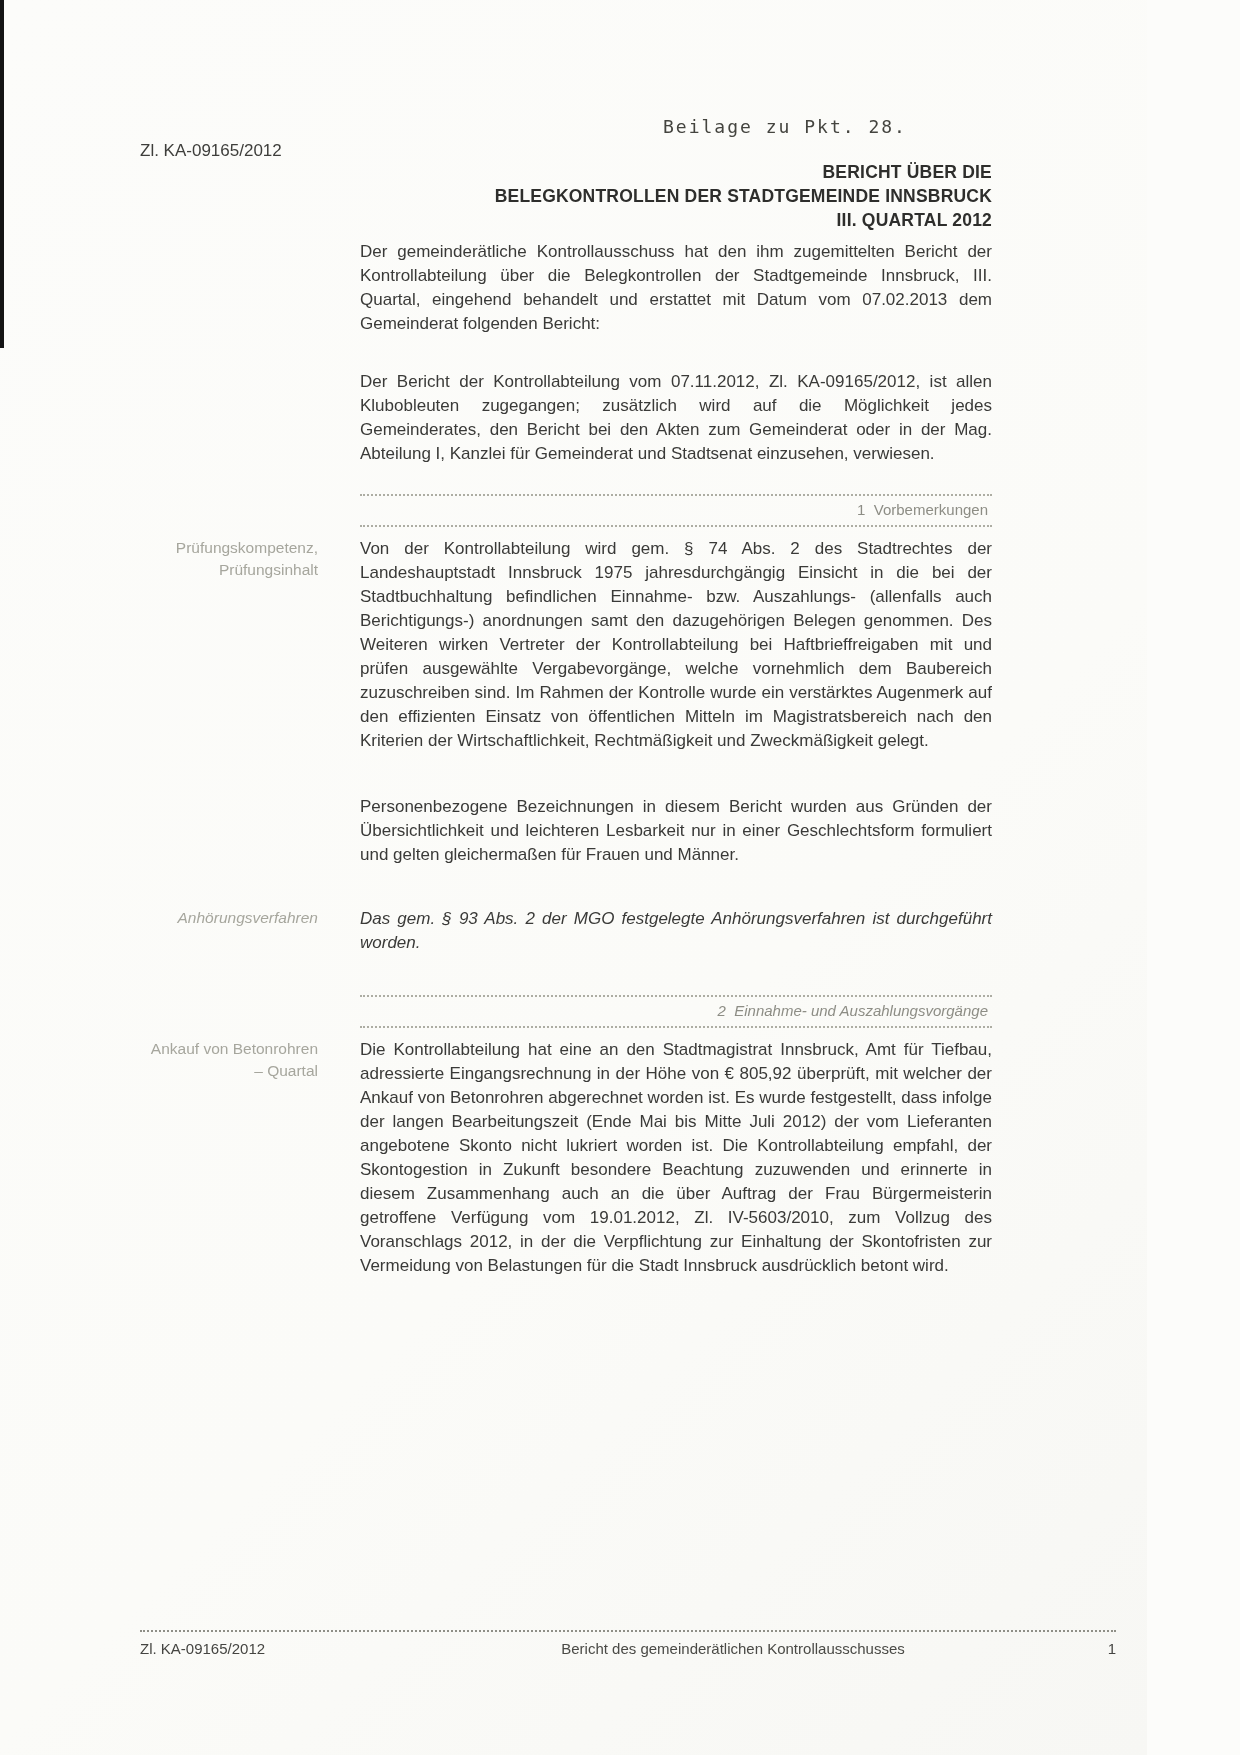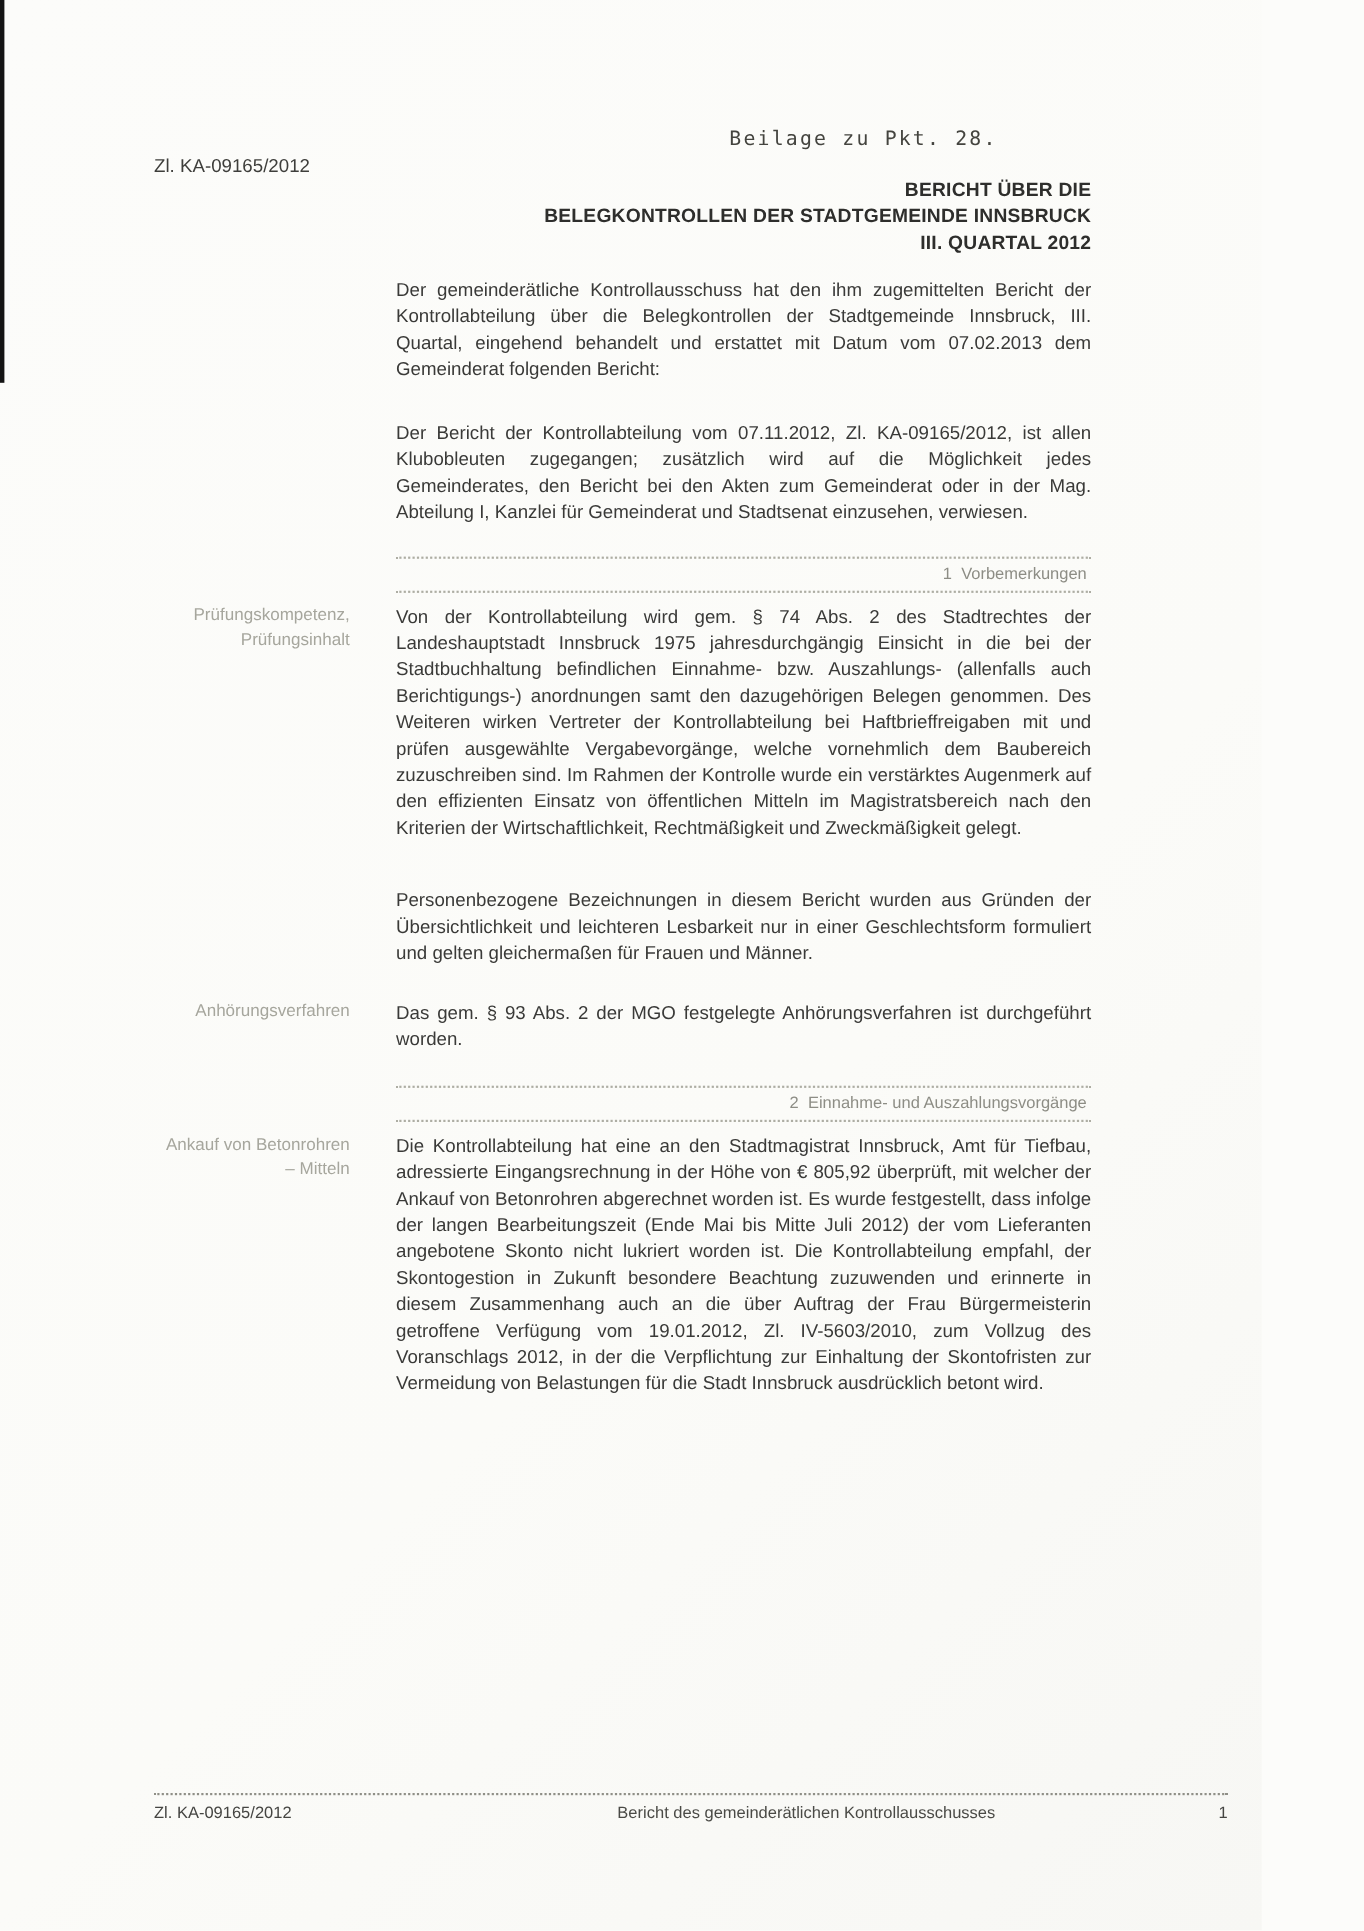--- a/index.html
+++ b/index.html
@@ -22,42 +22,42 @@
   }
   .ref-left {
     position:absolute; left:140px; top:141px;
     font-size:17px; color:#3e3e3b;
   }
   .title {
     position:absolute; left:360px; top:160px; width:632px;
     text-align:right; font-weight:bold; font-size:17.5px; line-height:24px;
     color:#2e2e2c; letter-spacing:0.2px;
   }
-  .body { position:absolute; left:140px; top:252px; width:852px; }
+  .body { position:absolute; left:140px; top:240px; width:852px; }
   .row { display:flex; align-items:flex-start; }
   .label-col {
     flex:0 0 220px; width:220px; padding-right:24px;
     font-size:15.5px; line-height:22px; color:#a6a69d;text-align:right;
   }
   .label-col .inner { max-width:178px; display:block; }
   .text-col {
     flex:0 0 632px; width:632px;
     font-size:17px; line-height:24px; text-align:justify;
     color:#3a3a38; hyphens:auto; -webkit-hyphens:auto;
   }
   .sec-heading { border-top:2px dotted #adada3; text-align:right; }
   .sec-text {
     display:block; border-bottom:2px dotted #adada3;
     color:#8d8d85; font-size:15px; line-height:22px;
     padding:3px 4px 4px 0; white-space:pre-wrap; text-align:right;
   }
   .mt22 { margin-top:34px; }
   .mt24 { margin-top:42px; }
   .mt28 { margin-top:28px; }
-  .mt30 { margin-top:30px; }
+  .mt30 { margin-top:40px;font-style:italic; }
   .mt10 { margin-top:10px; }
   .footer {
     position:absolute; left:140px; top:1630px; width:976px;
     border-top:2px dotted #8f8f87; padding-top:8px;
     display:flex; font-size:15px; color:#454542;
   }
   .f-left { width:260px; }
   .f-center { flex:1; text-align:center; color:#4a4a46; }
   .f-right { width:50px; text-align:right; }
 </style>
@@ -120,21 +120,21 @@
 
     <div class="row mt30">
       <div class="label-col"></div>
       <div class="text-col sec-heading">
         <span class="sec-text">2  Einnahme- und Auszahlungsvorgänge</span>
       </div>
     </div>
 
     <div class="row mt10">
       <div class="label-col">
-        <span class="inner">Ankauf von Betonrohren – Mitteln</span>
+        <span class="inner">Ankauf von Betonrohren – Quartal</span>
       </div>
       <div class="text-col">Die Kontrollabteilung hat eine an den Stadtmagistrat Innsbruck, Amt für Tiefbau, adressierte Eingangsrechnung in der Höhe von € 805,92 überprüft, mit welcher der Ankauf von Betonrohren abgerechnet worden ist. Es wurde festgestellt, dass infolge der langen Bearbeitungszeit (Ende Mai bis Mitte Juli 2012) der vom Lieferanten angebotene Skonto nicht lukriert worden ist. Die Kontrollabteilung empfahl, der Skontogestion in Zukunft besondere Beachtung zuzuwenden und erinnerte in diesem Zusammenhang auch an die über Auftrag der Frau Bürgermeisterin getroffene Verfügung vom 19.01.2012, Zl. IV-5603/2010, zum Vollzug des Voranschlags 2012, in der die Verpflichtung zur Einhaltung der Skontofristen zur Vermeidung von Belastungen für die Stadt Innsbruck ausdrücklich betont wird.</div>
     </div>
 
   </div>
 
   <div class="footer">
     <div class="f-left">Zl. KA-09165/2012</div>
     <div class="f-center">Bericht des gemeinderätlichen Kontrollausschusses</div>
     <div class="f-right">1</div>

